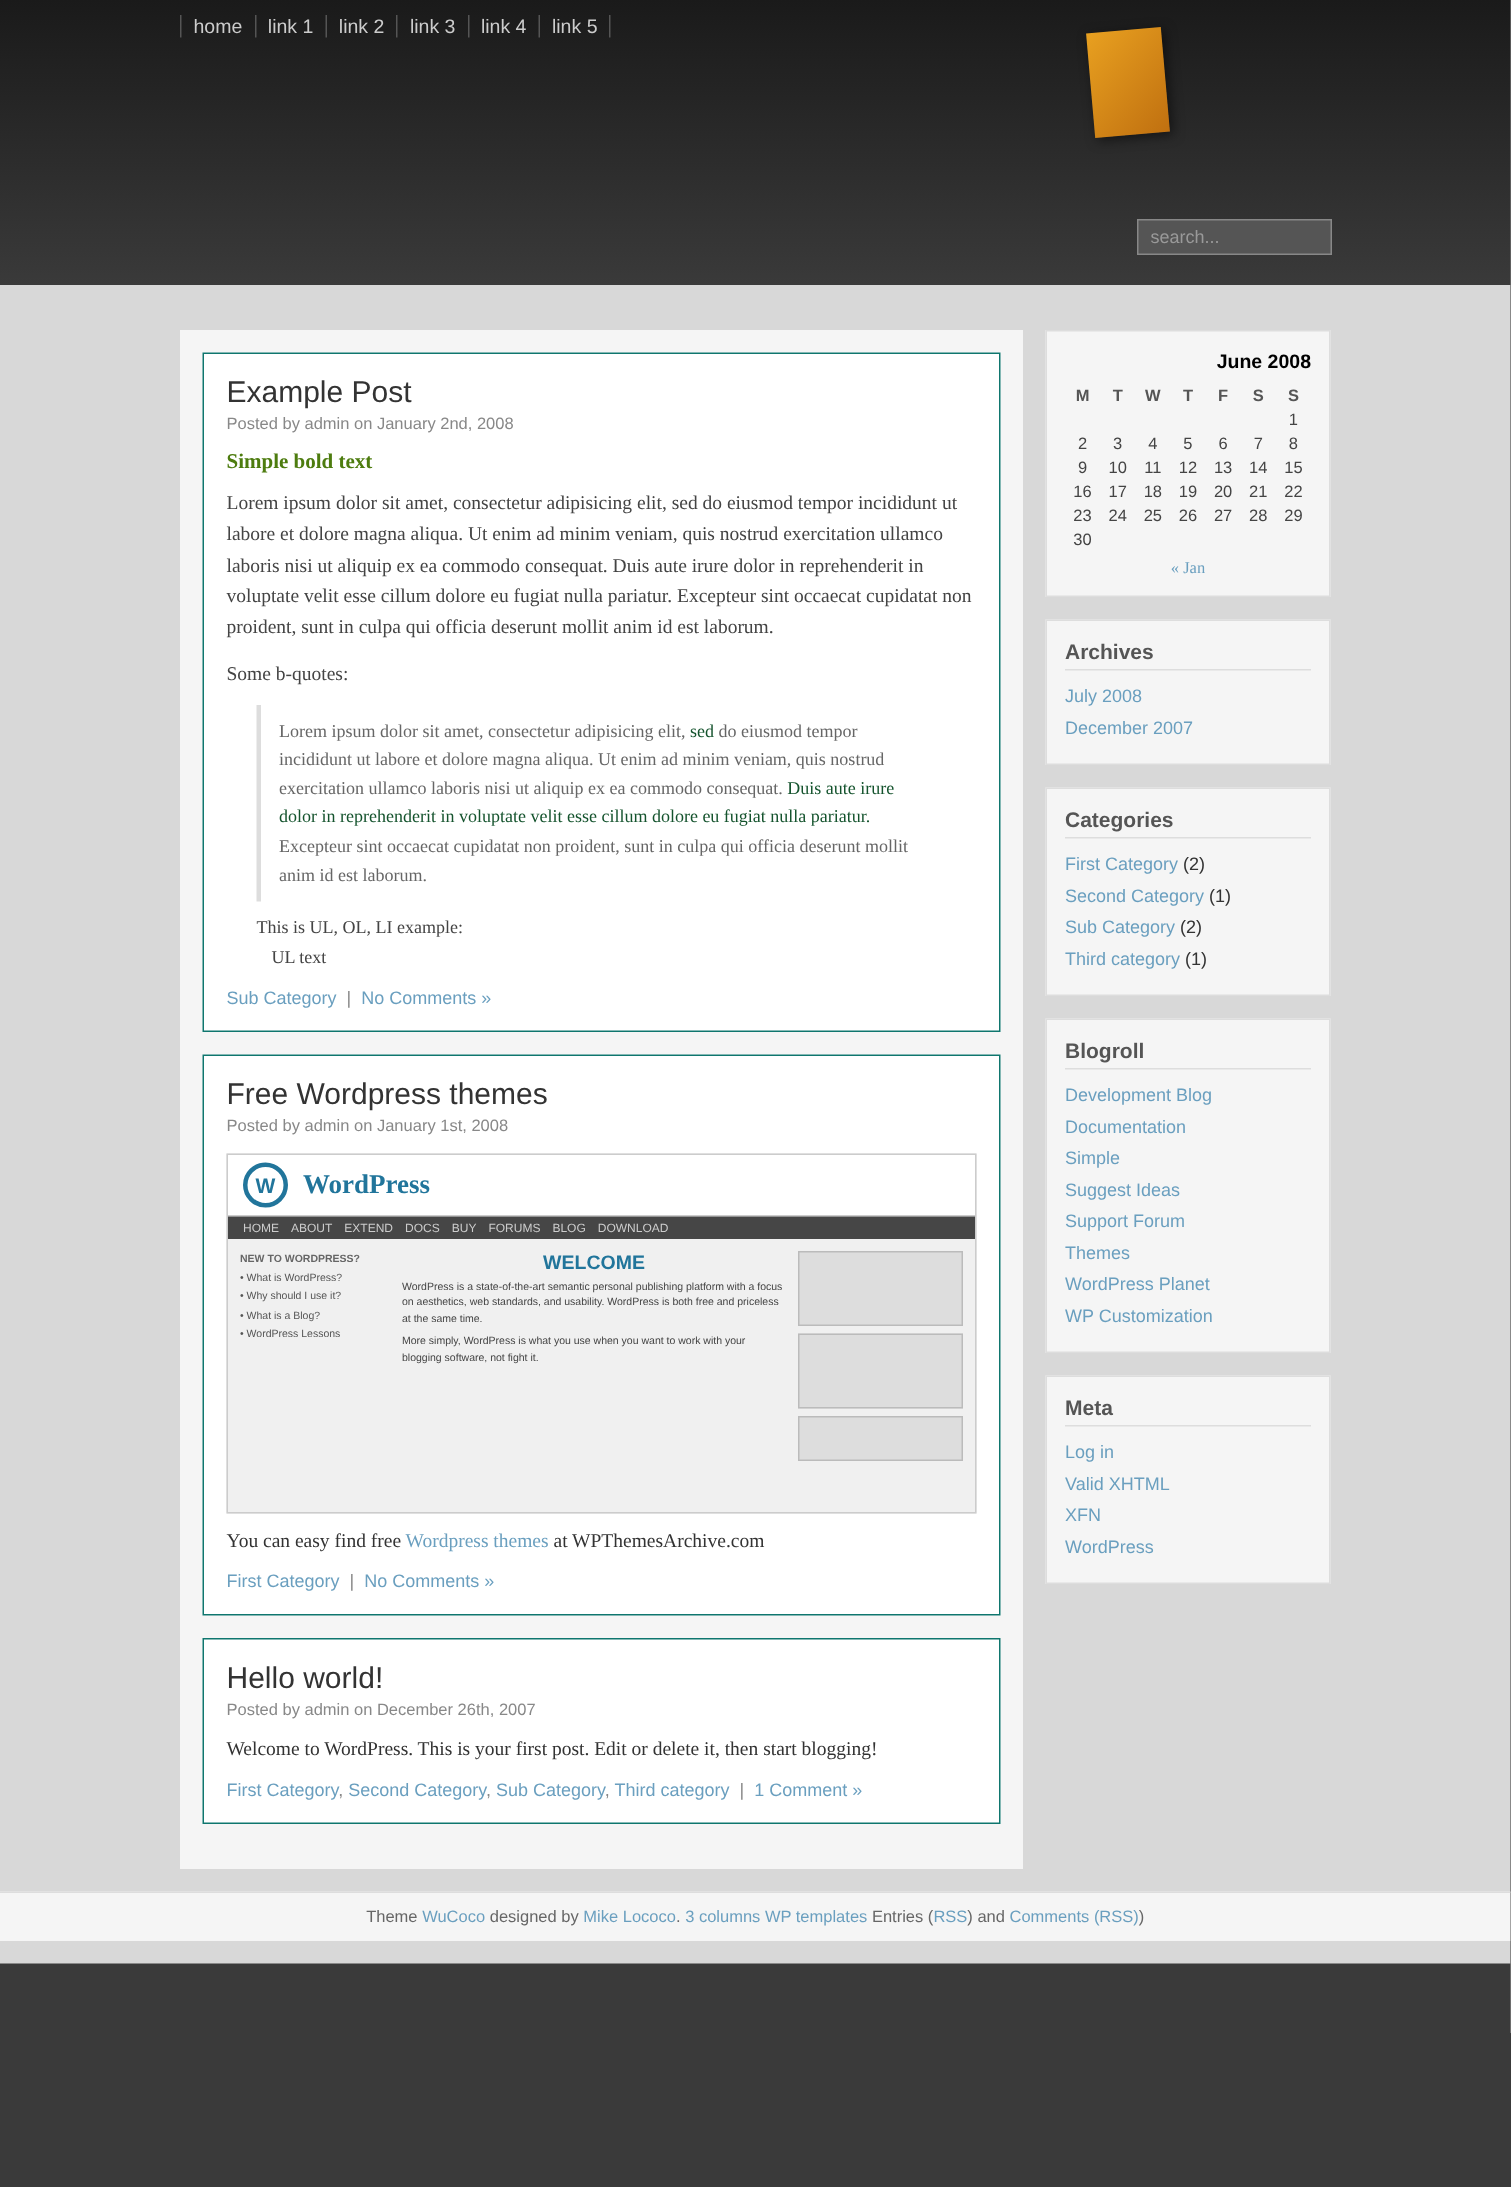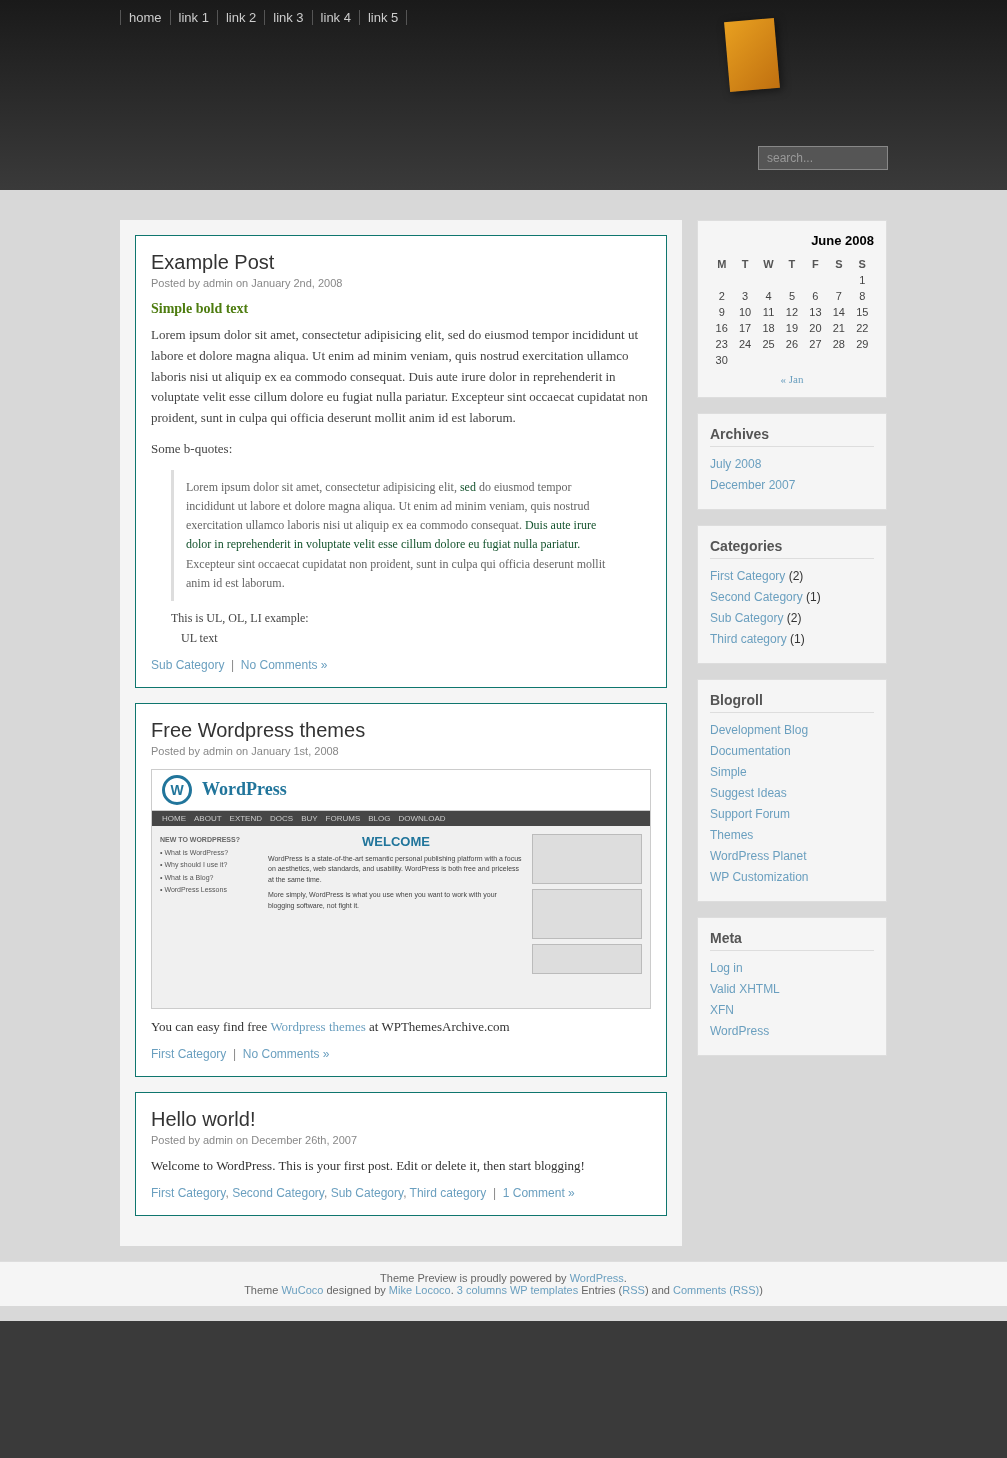--- a/index.html
+++ b/index.html
@@ -626,22 +626,19 @@
               <a href="#">WordPress</a>
             </li>
           </ul>
         </div>
 
       </div>
     </div>
 
     <div id="footer">
       <p>
-        <span>Theme Preview is proudly powered by </span><a href="#">WordPress</a><span>.</span>
-      </p>
-      <p>
         <span>Theme </span><a href="#">WuCoco</a>
         <span> designed by </span><a href="#">Mike Lococo</a><span>. </span><a href="#">3 columns WP templates</a>
         <span>Entries (</span><a href="#">RSS</a><span>) and </span><a href="#">Comments (RSS)</a>)
       </p>
     </div>
   </div>
 </div>
 
 </body></html>

